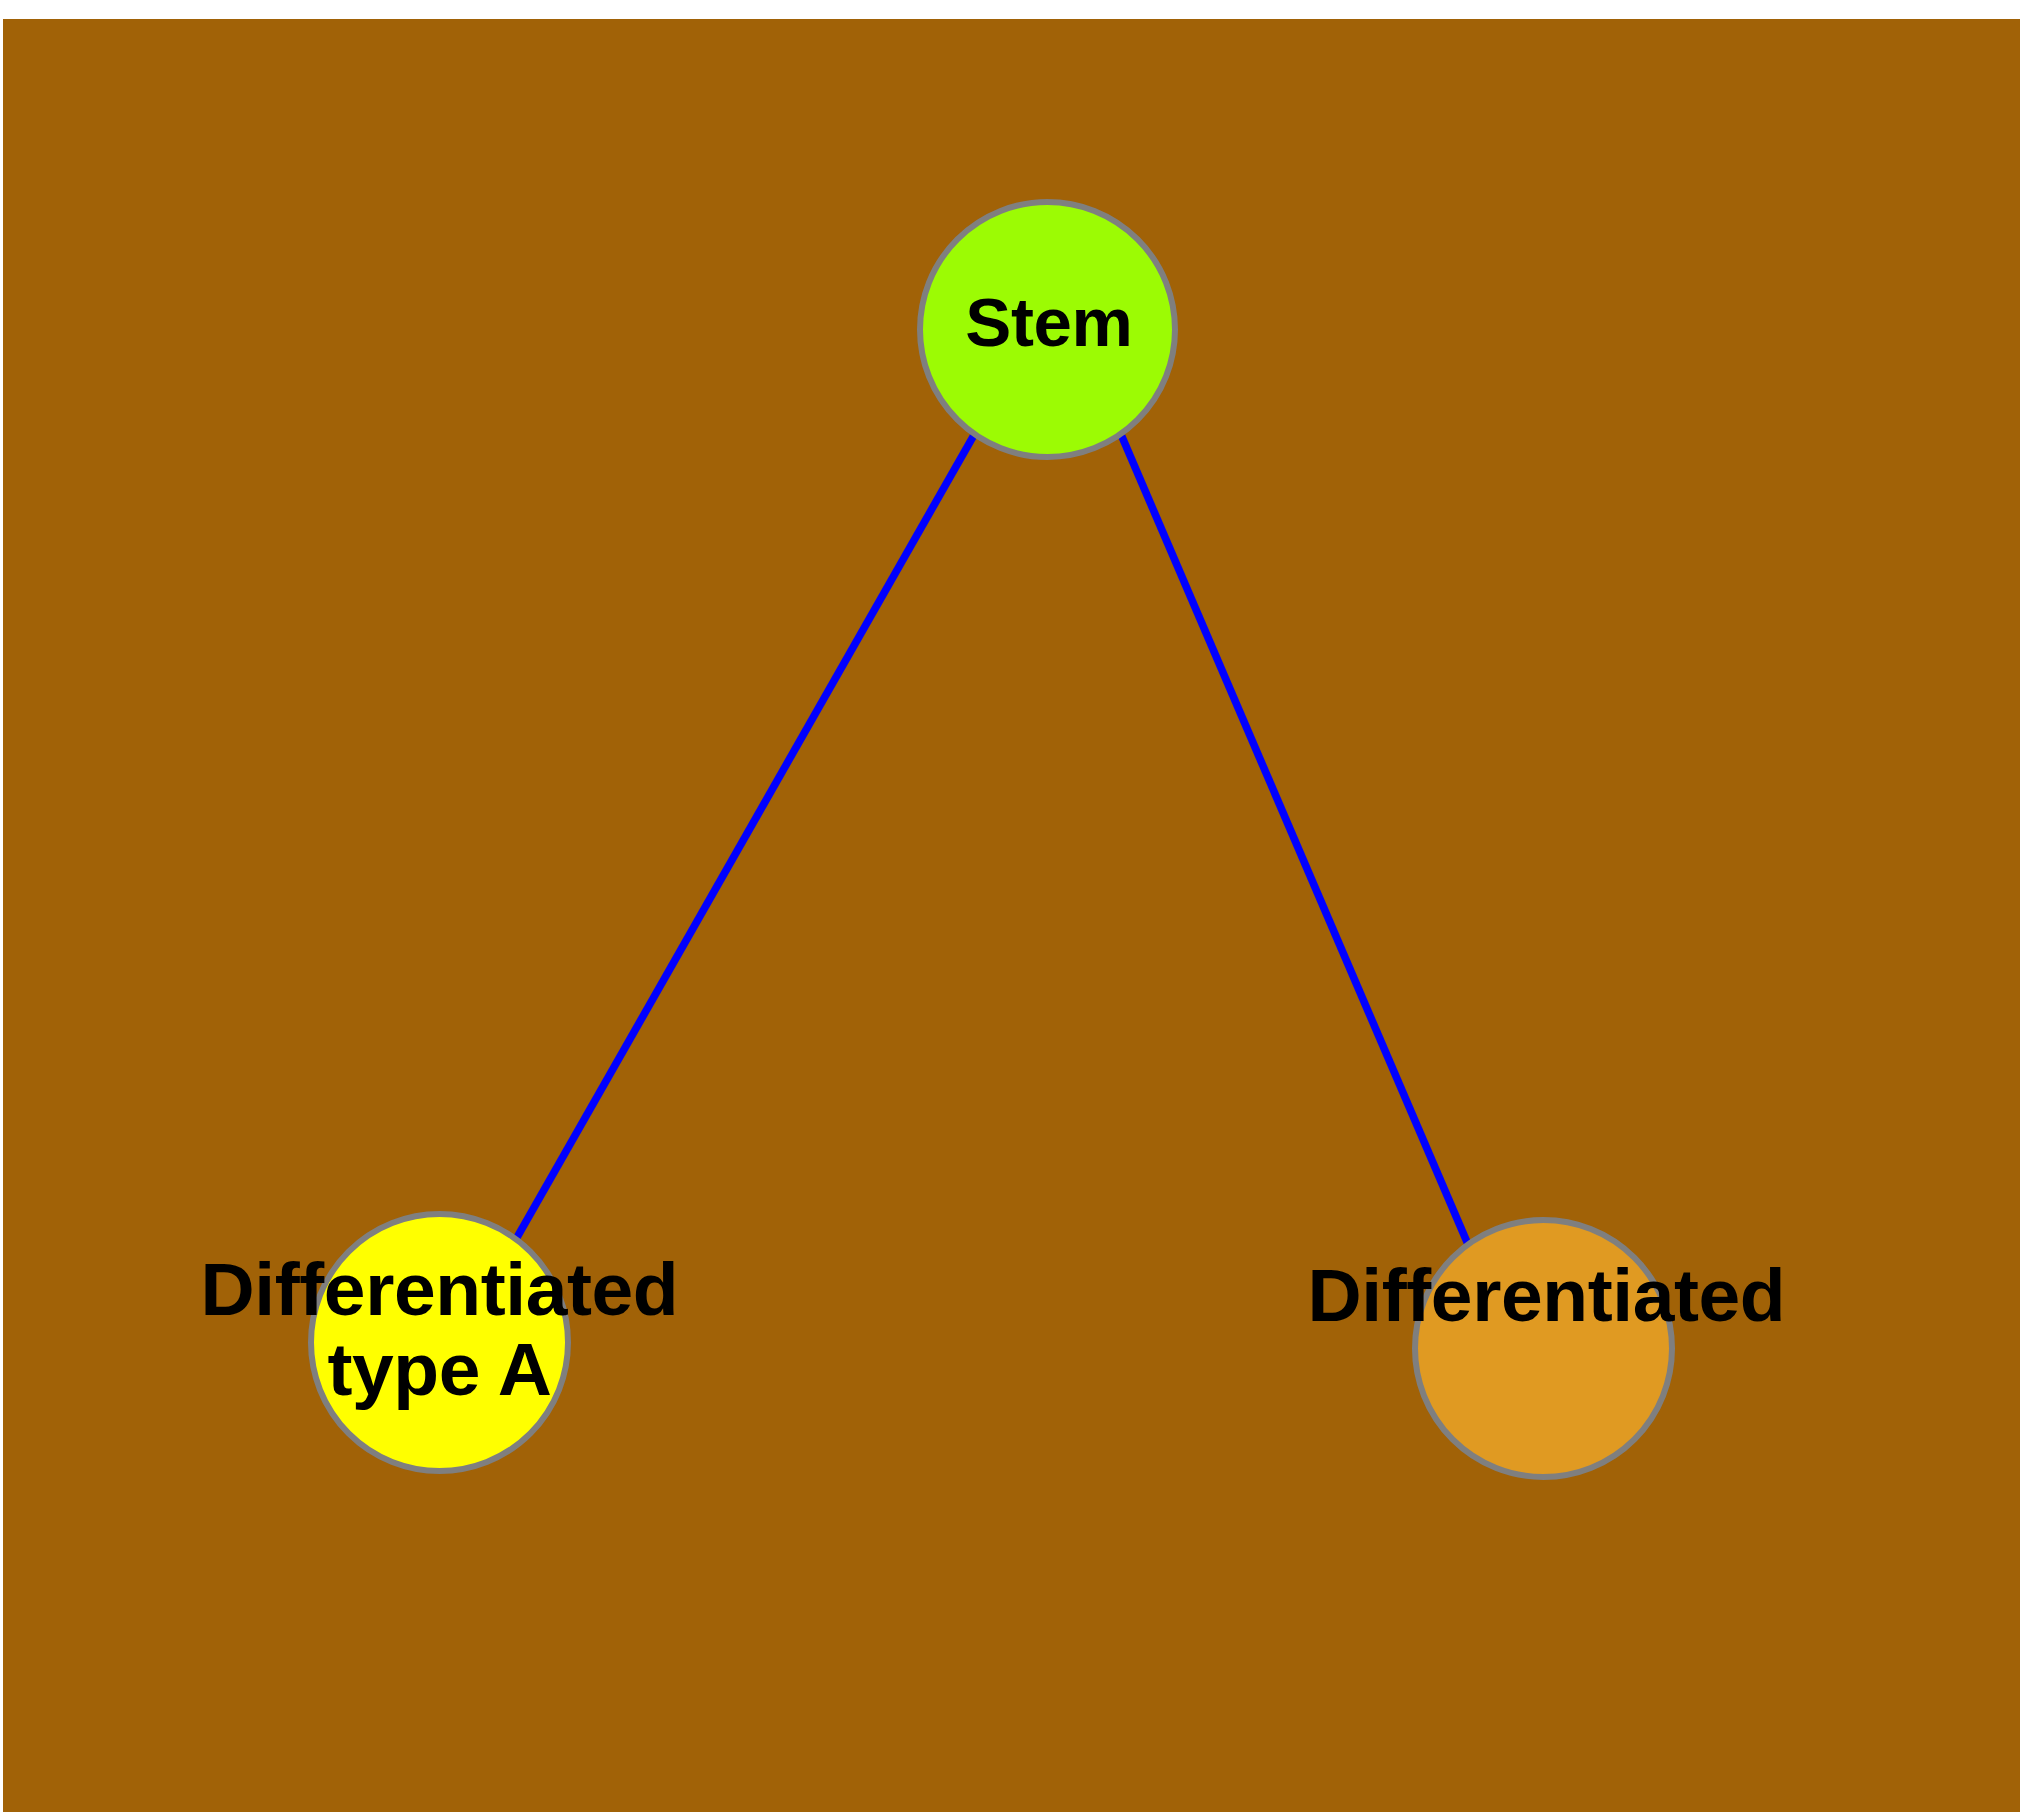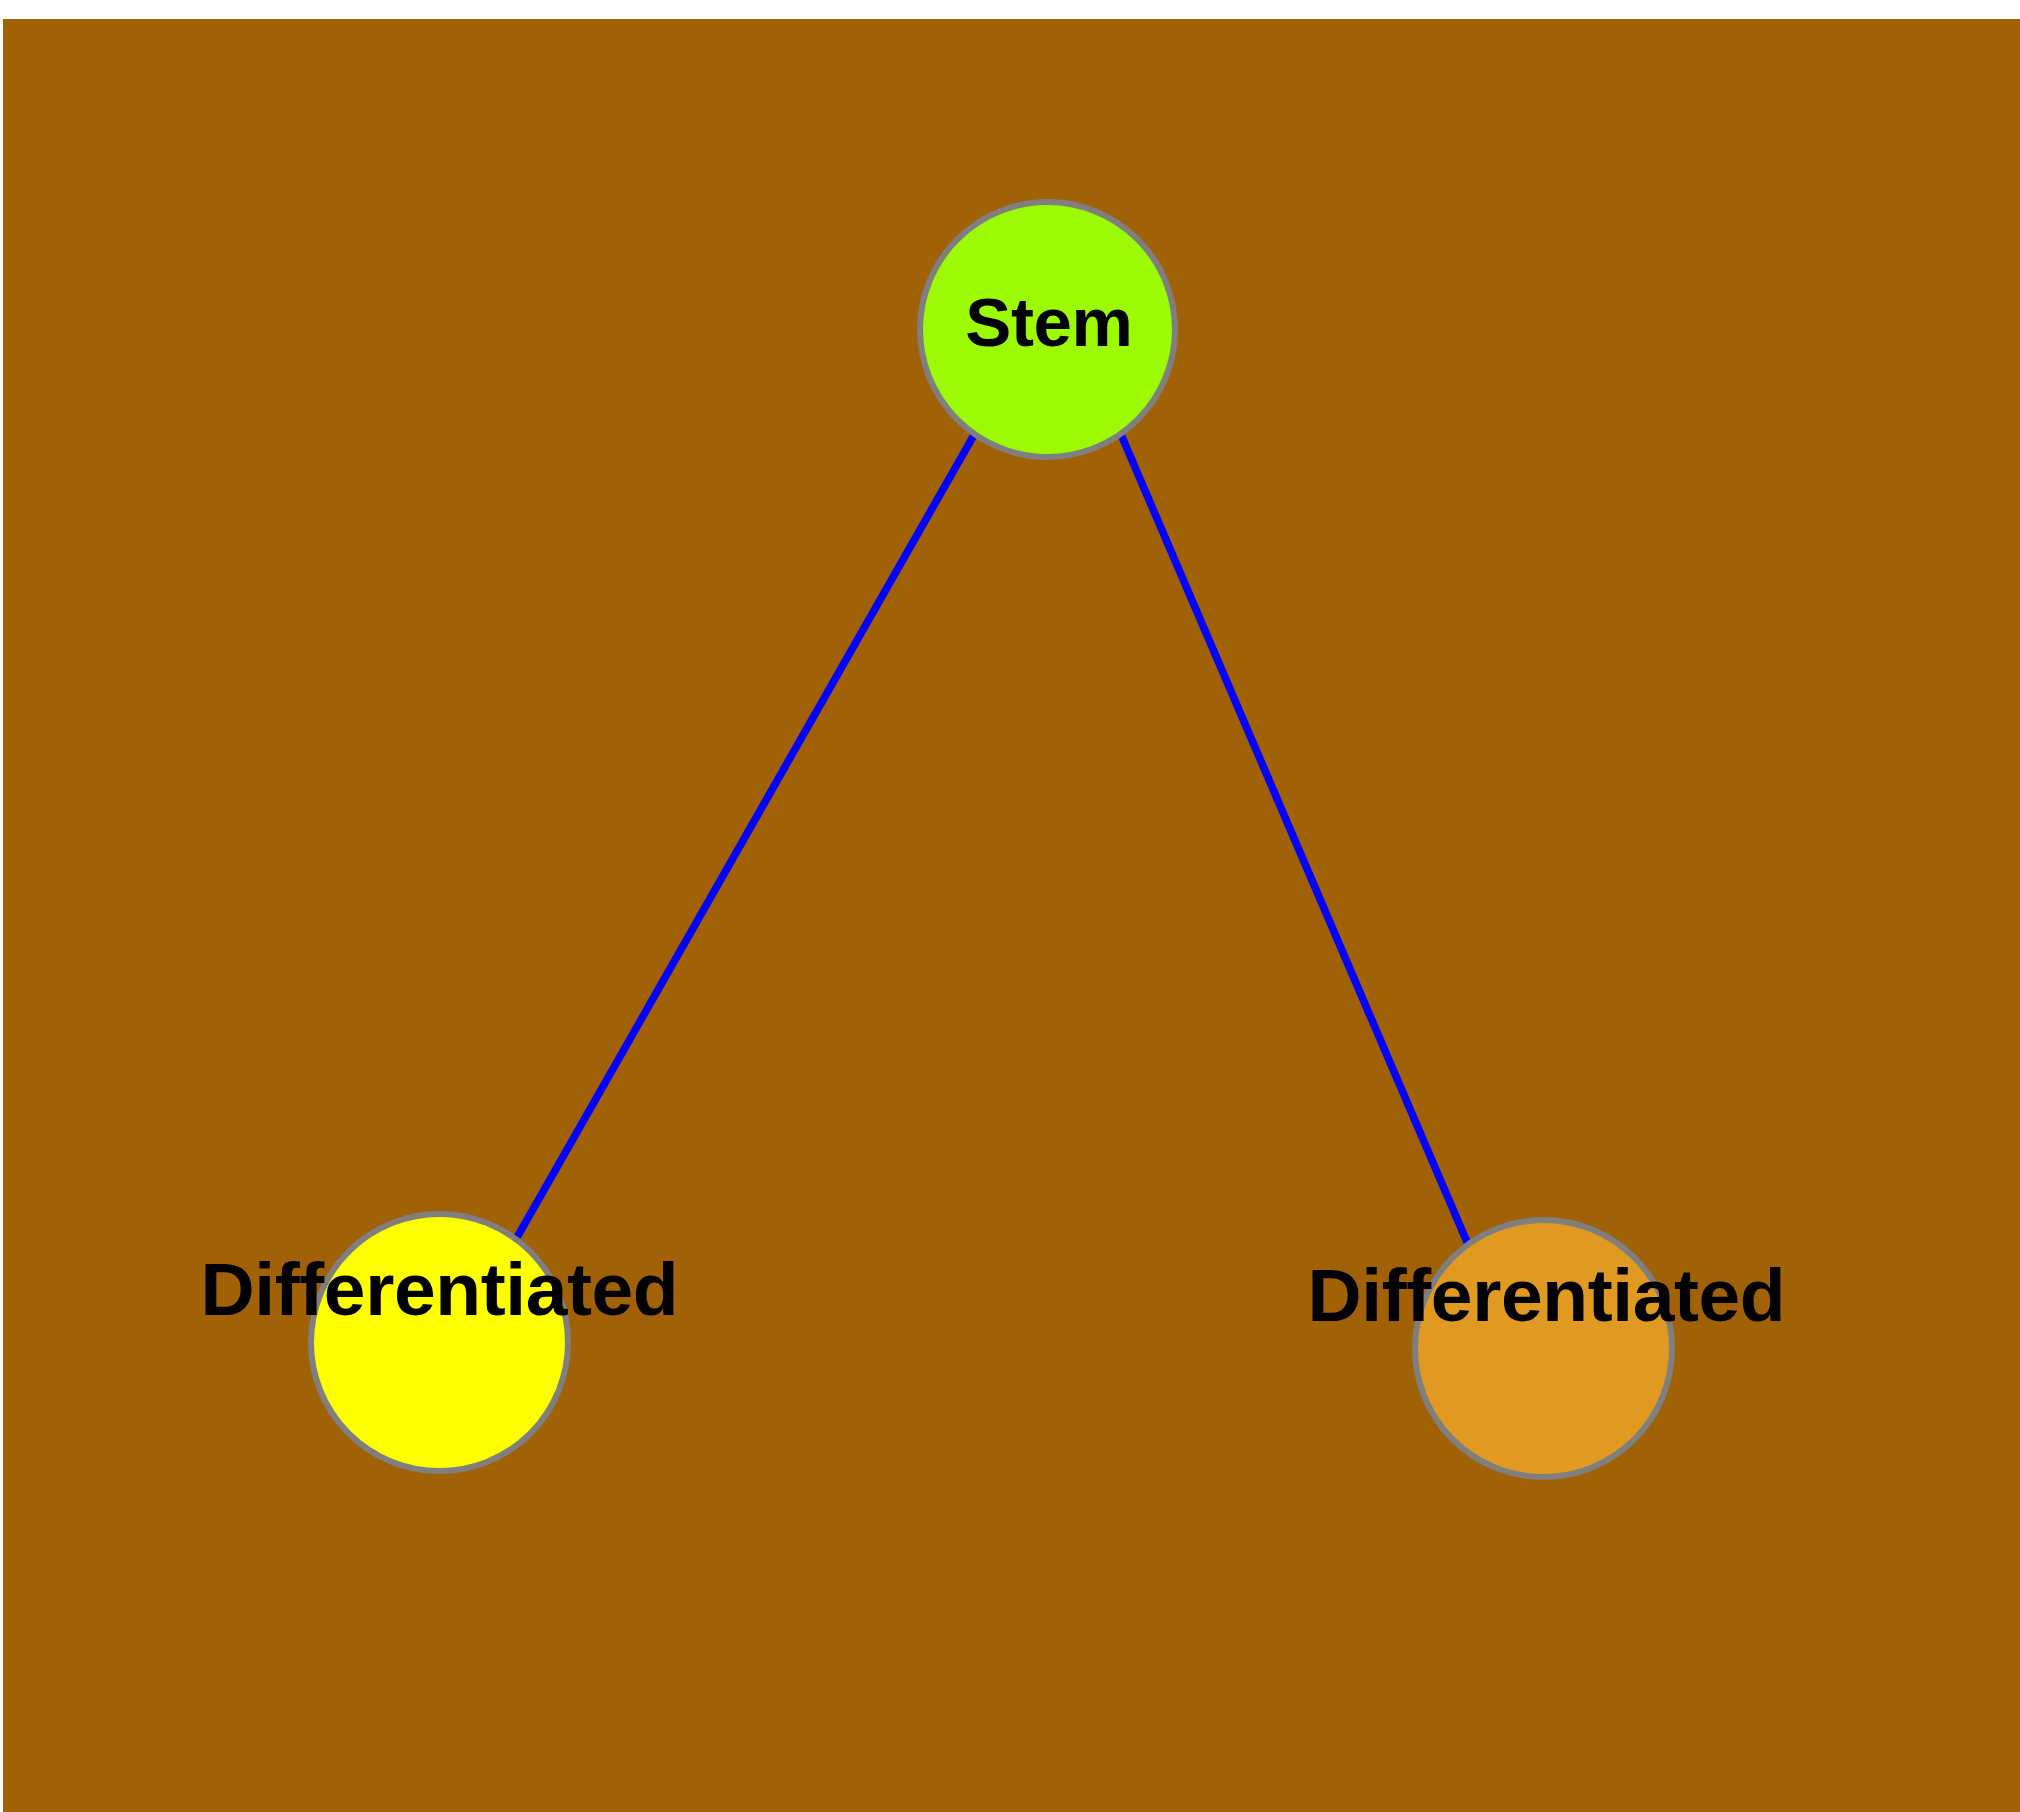--- a/index.html
+++ b/index.html
@@ -114,20 +114,20 @@
     <div id="node-layer">
 
       <div class="node" id="node-stem"></div>
 
       <div class="node" id="node-diff-a"></div>
 
       <div class="node" id="node-diff-b"></div>
 
       <div class="node-label" id="label-stem"><span>Stem</span></div>
 
-      <div class="node-label" id="label-diff-a"><span>Differentiated</span><br></div>
+      <div class="node-label" id="label-diff-a"><span>Differentiated</span><br><span>type A</span></div>
 
       <div class="node-label" id="label-diff-b"><span>Differentiated</span><br></div>
 
     </div>
   </div>
 </div>
 
 
 </body></html>

